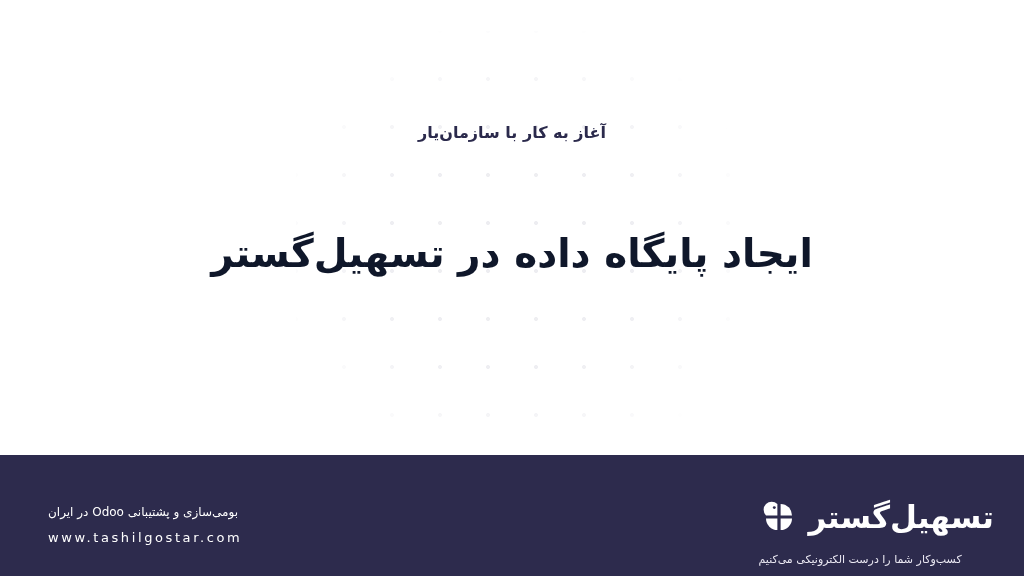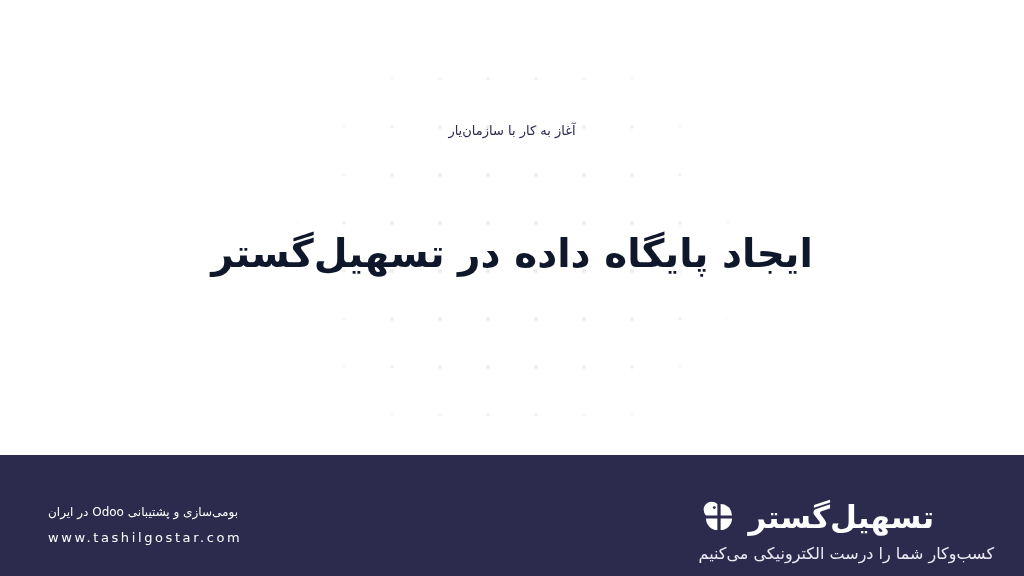--- a/index.html
+++ b/index.html
@@ -61,22 +61,22 @@
     flex-direction: column;
     align-items: center;
   }
 
   .eyebrow {
     position: absolute;
     top: 122px;
     left: 0;
     width: 100%;
     text-align: center;
-    font-size: 13px;
-    font-weight: 400;
+    font-size: 16px;
+    font-weight: 700;
     letter-spacing: 0.2px;
     color: #2b2a4c;
     line-height: 1.4;
     white-space: nowrap;
   }
 
   .headline {
     position: absolute;
     top: 201px;
     left: 0;
@@ -152,22 +152,22 @@
     letter-spacing: -0.5px;
     white-space: nowrap;
   }
   .brand-mark {
     width: 40px;
     height: 40px;
     flex: 0 0 auto;
     display: block;
   }
   .brand-sub {
-    margin-top: 7px;
-    font-size: 16px;
+    margin-top: 16px;
+    font-size: 11px;
     font-weight: 400;
     color: #eceaf4;
     line-height: 1.3;
     white-space: nowrap;
     text-align: right;
   }
 </style>
 </head>
 <body>
 

